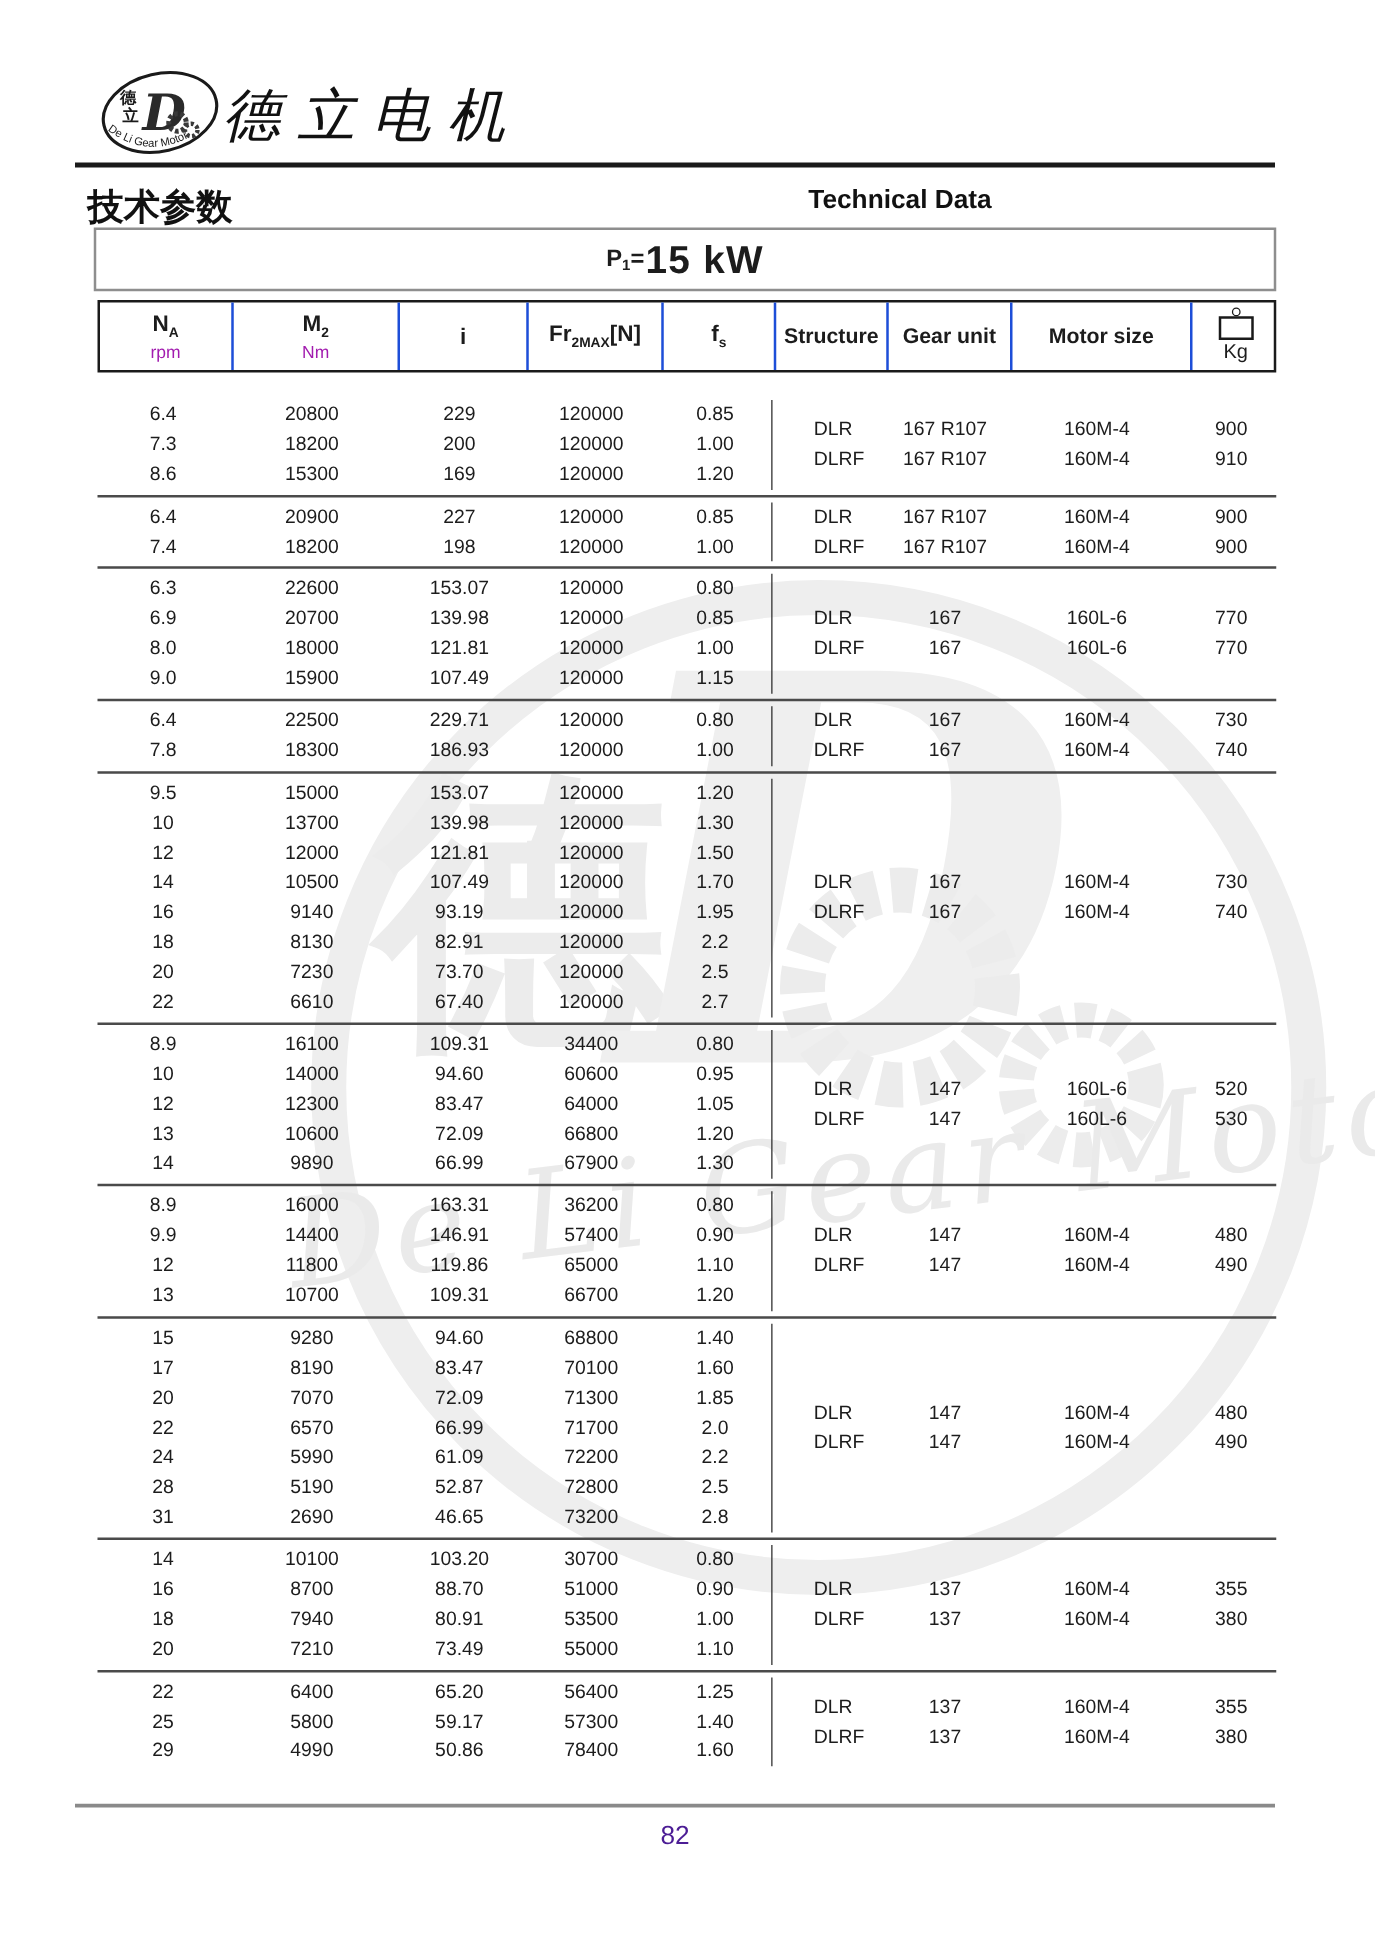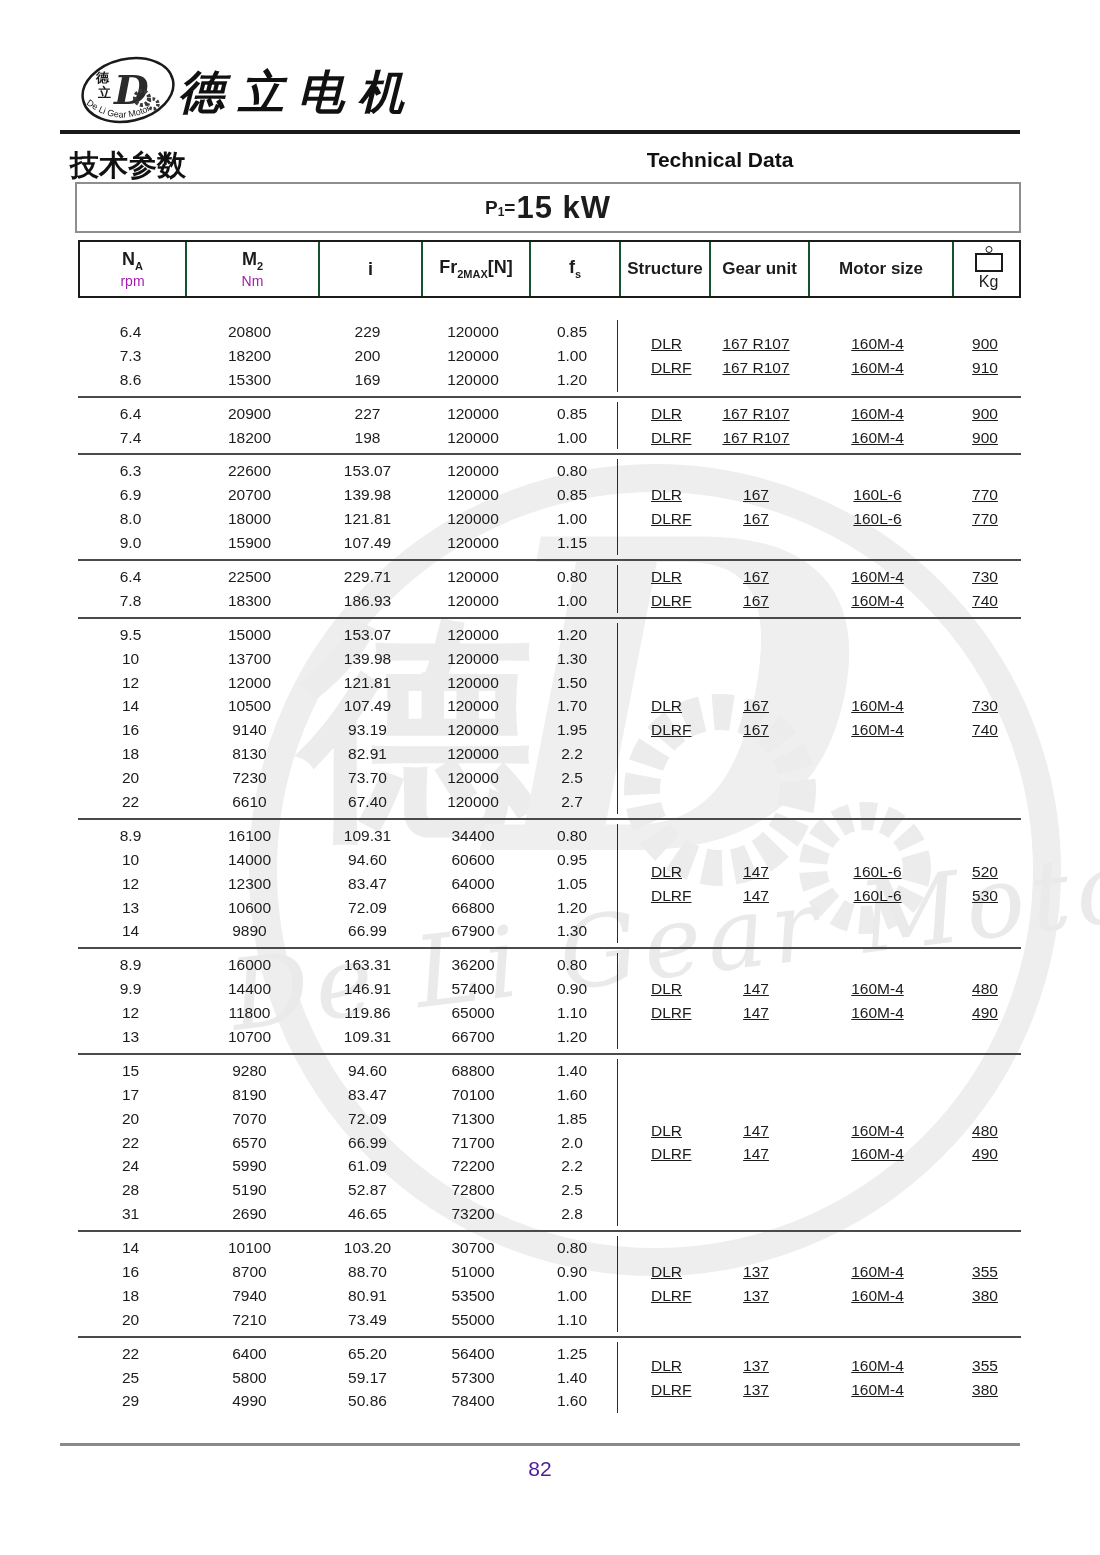--- a/index.html
+++ b/index.html
@@ -9,55 +9,55 @@
 
   
   .watermark { position:absolute; inset:0; z-index:0; pointer-events:none; }
 
   
   .content { position:absolute; left:60px; top:0; width:960px; z-index:1; }
 
   
   .brand-row { position:relative; height:130px; }
   .logo-svg { position:absolute; left:18px; top:56px; }
-  .brand-name { position:absolute; left:118px; top:62px; font-family:"DejaVu Serif", serif; font-weight:bold; font-style:italic; font-size:46px; letter-spacing:14px; color:#111; }
+  .brand-name { position:absolute; left:118px; top:62px; font-family:"DejaVu Serif", serif; font-weight:normal; font-style:italic; font-size:46px; letter-spacing:14px; color:#111; }
   .top-rule { height:4px; background:#1a1a1a; }
   .section-row { position:relative; height:48px; }
   .section-zh { position:absolute; left:10px; top:12px; font-size:29px; font-weight:bold; color:#111; }
   .section-en { position:absolute; left:515px; top:14px; width:290px; text-align:center; font-size:21px; font-weight:bold; color:#111; }
 
   
   .power-box { margin-left:15px; width:946px; height:51px; border:2px solid #8e8e8e; display:flex; align-items:center; justify-content:center; background:transparent; }
   .power-box .pp { font-size:19px; font-weight:bold; }
   .power-box .psub { font-size:12px; font-weight:bold; position:relative; top:4px; }
   .power-box .peq { font-size:19px; font-weight:bold; margin-right:1px; }
   .power-box .pval { font-size:31px; font-weight:bold; letter-spacing:1px; }
 
   
   .ttable { margin-left:18px; width:943px; margin-top:7px; }
   .thead { display:grid; grid-template-columns:105px 133px 103px 108px 90px 90px 99px 144px 71px; height:58px; border:2px solid #1a1a1a; }
-  .hcell { border-left:2px solid #14532d; display:flex; flex-direction:column; align-items:center; justify-content:center; line-height:1.15; }
+  .hcell { border-left:2px solid #1d4ed8; display:flex; flex-direction:column; align-items:center; justify-content:center; line-height:1.15; }
   .hcell:first-child { border-left:none; }
   .hmain { font-size:18px; font-weight:bold; }
   .hmain sub { font-size:11px; font-weight:bold; }
   .hunit { font-size:14px; color:#a21caf; }
   .hlabel { font-size:17px; font-weight:bold; }
   .kg-icon { width:28px; height:19px; border:2.5px solid #1a1a1a; position:relative; margin-top:7px; }
   .kg-ring { position:absolute; left:50%; top:-9px; transform:translateX(-50%); width:7px; height:7px; border:1.8px solid #1a1a1a; border-radius:50%; background:#fff; }
   .kg-label { font-size:16px; margin-top:1px; }
 
   
   .tbody { }
   .tgroup { display:flex; border-bottom:2px solid #4a4a4a; padding:4px 0; }
   .tgroup:first-child { padding-top:22px; }
   .tgroup:last-child { border-bottom:none; }
   .left-rows { width:539px; }
   .drow { display:grid; grid-template-columns:105px 133px 103px 108px 90px; height:23.9px; align-items:center; }
   .dcell { text-align:center; font-size:15.5px; color:#1c1c1c; }
-  .right-rows { width:404px; border-left:1.5px solid #2a2a2a; display:flex; flex-direction:column; justify-content:center;text-decoration:underline; }
+  .right-rows { width:404px; border-left:1.5px solid #2a2a2a; display:flex; flex-direction:column; justify-content:center; }
   .vrow { display:grid; grid-template-columns:88.5px 99px 144px 71px; height:23.9px; align-items:center; }
   .vcell { font-size:15.5px; color:#1c1c1c; text-align:center; }
   .vcell.v0 { text-align:left; padding-left:33px; }
 
   
   .footer-rule { margin-top:26px; height:3px; background:#8a8a8a; }
   .page-num { text-align:center; font-size:21px; margin-top:11px; color:#4c1d95; }
 </style>
 </head>
 <body>

